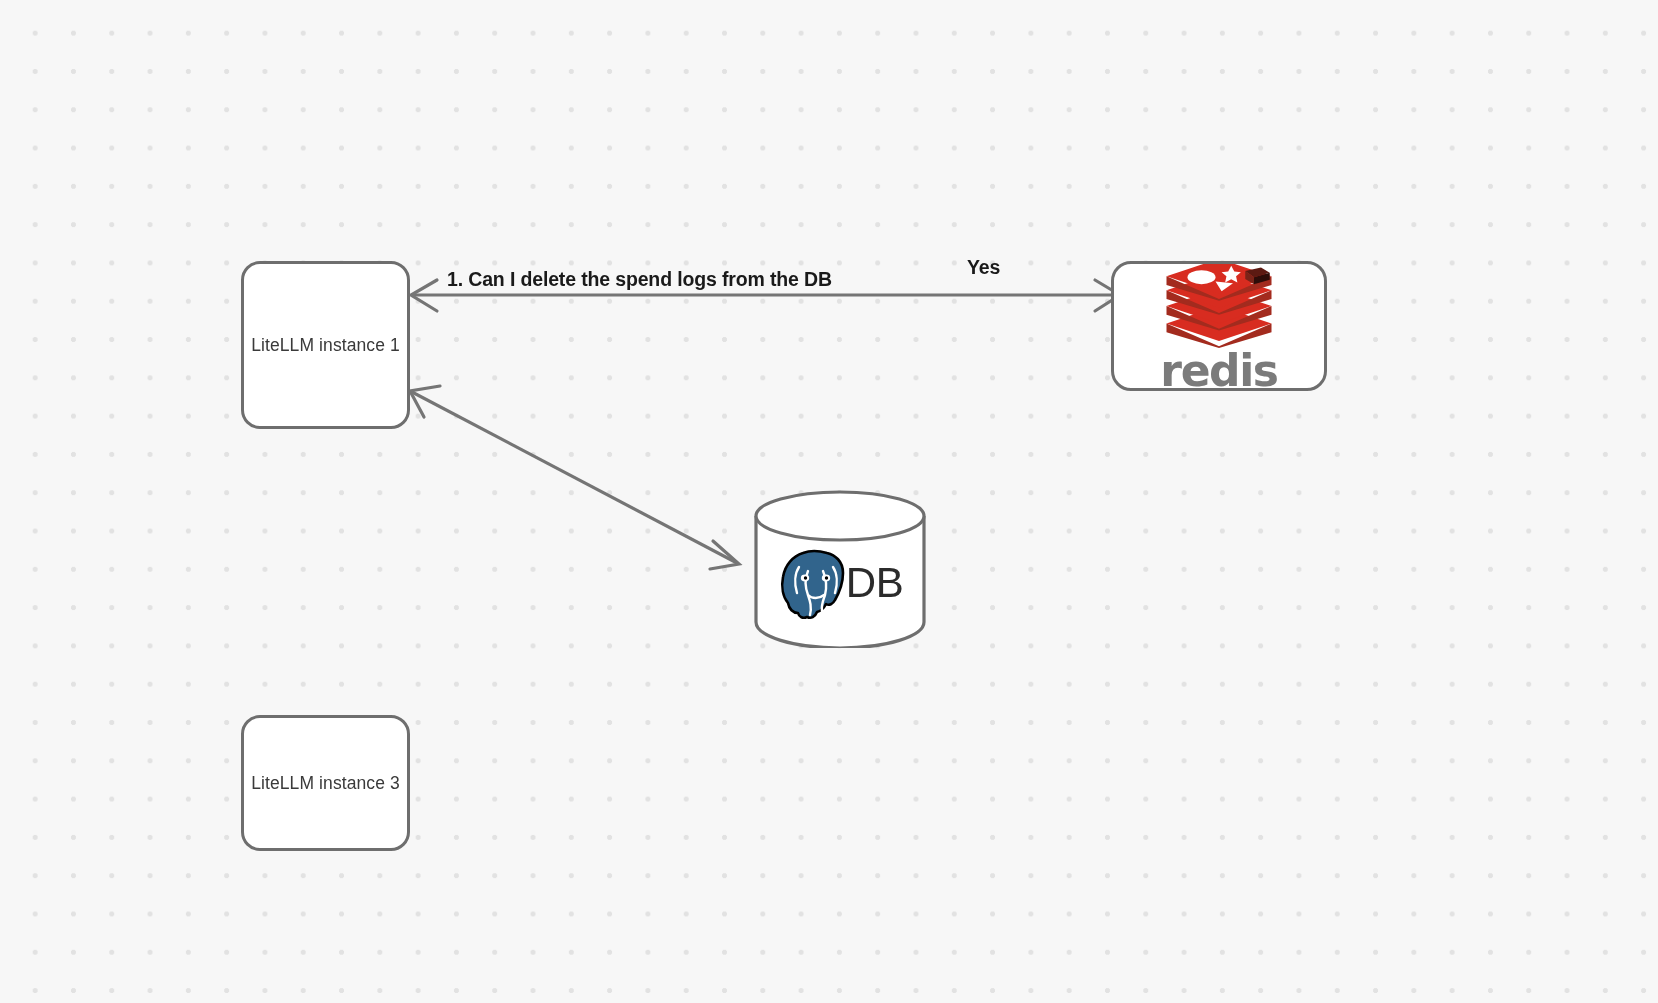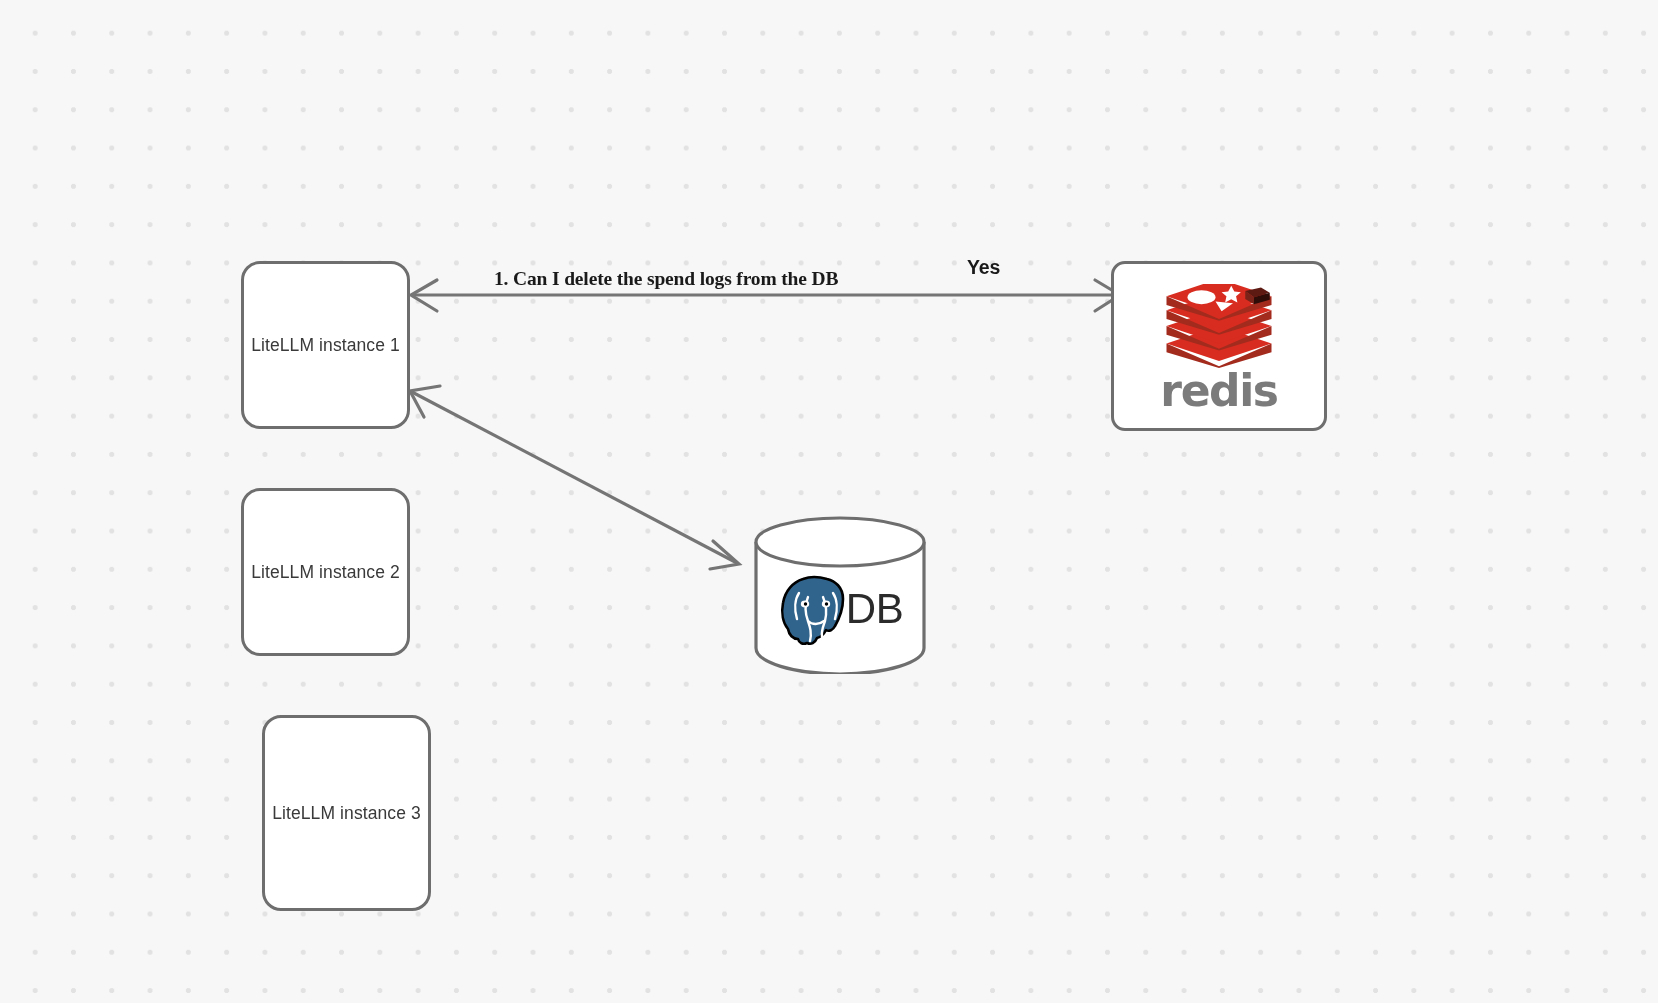--- a/index.html
+++ b/index.html
@@ -40,31 +40,31 @@
   .node-label {
     font-size: 17.5px;
     color: #3a3a3a;
     font-weight: 400;
     letter-spacing: 0.1px;
     text-align: center;
     line-height: 1.2;
   }
   #instance1 { left: 241px; top: 261px; width: 169px; height: 168px; }
   #instance2 { left: 241px; top: 488px; width: 169px; height: 168px; }
-  #instance3 { left: 241px; top: 715px; width: 169px; height: 196px; margin-left: 21px; }
+  #instance3 { left: 241px; top: 715px; width: 169px; height: 136px; }
 
   #redis-node {
     position: absolute;
     left: 1111px;
     top: 261px;
     width: 216px;
-    height: 170px;
+    height: 130px;
     background: #ffffff;
     border: 3px solid #6e6e6e;
-    border-radius: 14px;
+    border-radius: 20px;
     box-sizing: border-box;
     display: flex;
     flex-direction: column;
     align-items: center;
     justify-content: center;
   }
   #redis-logo-wrap {
     display: flex;
     flex-direction: column;
     align-items: center;
@@ -76,21 +76,21 @@
     font-weight: 700;
     color: #7b7b7b;
     letter-spacing: -1.4px;
     line-height: 1;
     font-family: "DejaVu Sans", sans-serif;
   }
 
   #db-node {
     position: absolute;
     left: 753px;
-    top: 516px;
+    top: 490px;
     width: 174px;
     height: 158px;
   }
   #db-inner {
     position: absolute;
     left: 0; top: 0;
     width: 100%;
     height: 100%;
     display: flex;
     align-items: center;
@@ -107,21 +107,21 @@
   }
 
   .edge-label {
     position: absolute;
     font-size: 19.5px;
     font-weight: 700;
     color: #1a1a1a;
     white-space: nowrap;
     letter-spacing: -0.15px;
   }
-  #label-1  { left: 494px; top: 268px; font-family: Liberation Serif, serif; }
+  #label-1  { left: 447px; top: 268px; }
   #label-yes{ left: 967px; top: 256px; }
   #label-2  { left: 552px; top: 434px; }
 
   svg.edges {
     position: absolute;
     left: 0; top: 0;
     width: 1658px;
     height: 1003px;
     overflow: visible;
   }
@@ -150,23 +150,20 @@
       <polyline points="440,386 410,391 424,417" fill="none" stroke="#757575" stroke-width="3.2" stroke-linecap="round" stroke-linejoin="miter"></polyline>
 
       <polyline points="713,541 739,564 710,569" fill="none" stroke="#757575" stroke-width="3.2" stroke-linecap="round" stroke-linejoin="miter"></polyline>
     </g>
   </svg>
 
   <div class="node-box" id="instance1">
     <span class="node-label">LiteLLM instance 1</span>
   </div>
 
-  <div class="node-box" id="instance2">
-    <span class="node-label">LiteLLM instance 2</span>
-  </div>
 
   <div class="node-box" id="instance3">
     <span class="node-label">LiteLLM instance 3</span>
   </div>
 
   <div id="redis-node">
     <div id="redis-logo-wrap">
       <svg width="112" height="84" viewBox="0 0 128 96">
 
         <g>

